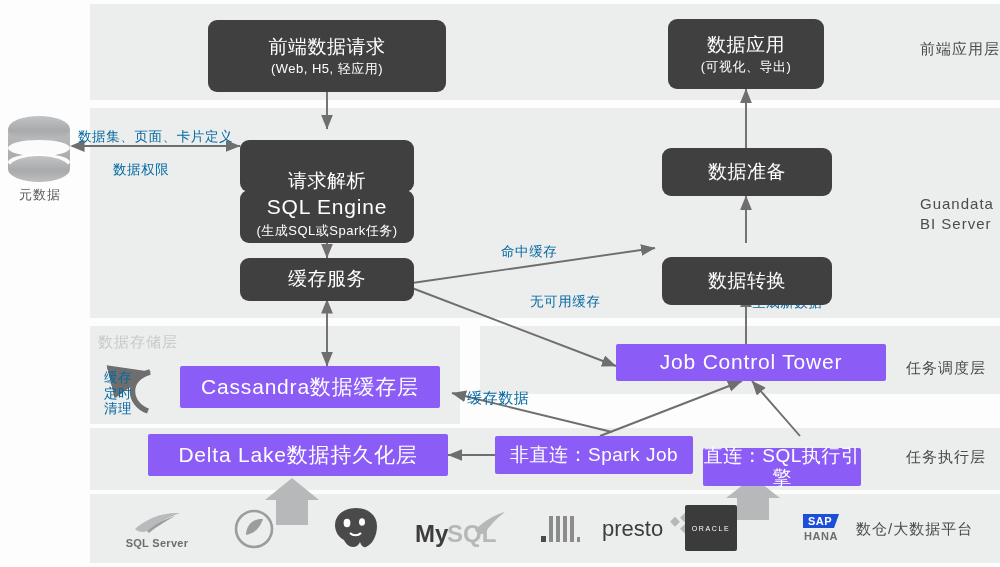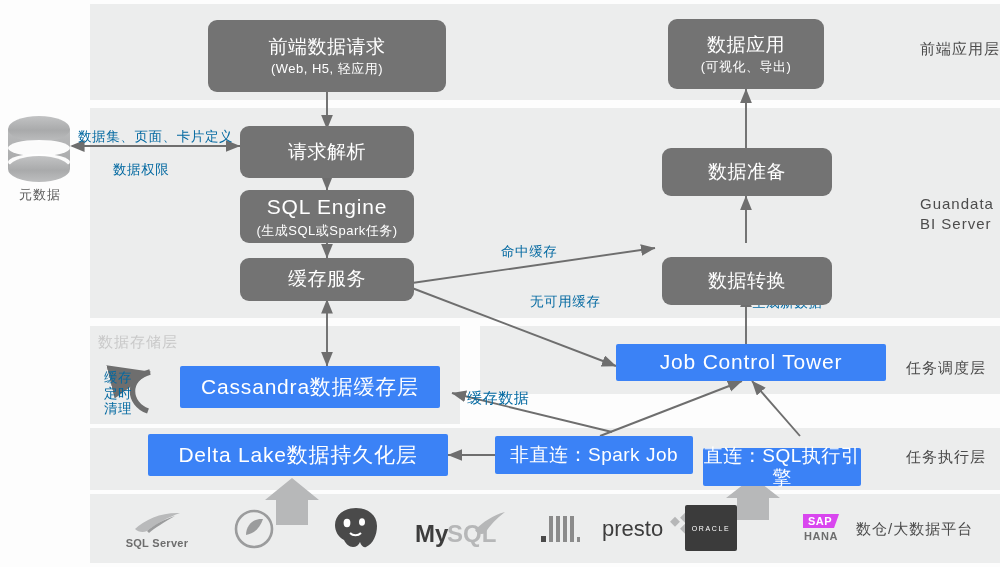--- a/index.html
+++ b/index.html
@@ -27,22 +27,22 @@
   .box{
     position:absolute;
     display:flex;flex-direction:column;
     align-items:center;justify-content:center;
     color:#ffffff;
     text-align:center;
     box-sizing:border-box;
     line-height:1.18;
     letter-spacing:.5px;
   }
-  .box.round{background:#737373;border-radius:9px;}
-  .box.sq{background:#3b82f6;border-radius:2px;}
+  .box.round{background:#404040;border-radius:9px;}
+  .box.sq{background:#8b5cf6;border-radius:2px;}
   .box .t1{font-size:19px;}
   .box .t2{font-size:13px;margin-top:3px;}
   .box .t1.en{font-size:21px;letter-spacing:.8px;}
 
   
   .layercap{
     position:absolute;
     color:#4c4c4c;
     font-size:15px;
     line-height:1.35;
@@ -95,21 +95,21 @@
     color:#6d6d6d;
   }
   .logo .ltxt{font-size:13px;font-weight:bold;letter-spacing:.3px;}
   .oracle-card{
     background:#3b3b3b;color:#fff;border-radius:2px;
     display:flex;align-items:center;justify-content:center;
   }
   .oracle-card span{font-size:7px;letter-spacing:1.6px;}
   .sap-card{display:flex;flex-direction:column;align-items:center;}
   .sap-top{
-    background:#d946ef;color:#fff;font-size:11px;font-weight:bold;
+    background:#1d4ed8;color:#fff;font-size:11px;font-weight:bold;
     padding:1px 7px 1px 5px;letter-spacing:.5px;
     clip-path:polygon(0 0,100% 0,86% 100%,0% 100%);
   }
   .sap-bot{font-size:11px;color:#6d6d6d;font-weight:bold;letter-spacing:.5px;margin-top:2px;}
   .stripes{display:flex;align-items:flex-end;gap:3px;height:28px;}
   .stripes i{display:block;width:4px;background:#8b8b8b;}
 </style>
 </head>
 <body>
 
@@ -201,21 +201,21 @@
   <div class="box round" style="left:208px;top:20px;width:238px;height:72px;">
     <div class="t1">前端数据请求</div>
     <div class="t2">(Web, H5, 轻应用)</div>
   </div>
 
   <div class="box round" style="left:668px;top:19px;width:156px;height:70px;text-align:right;">
     <div class="t1">数据应用</div>
     <div class="t2">(可视化、导出)</div>
   </div>
 
-  <div class="box round" style="left:240px;top:126px;width:174px;height:52px;">
+  <div class="box round" style="left:240px;top:140px;width:174px;height:52px;justify-content:flex-end;">
     <div class="t1">请求解析</div>
   </div>
 
   <div class="box round" style="left:240px;top:190px;width:174px;height:53px;">
     <div class="t1 en">SQL Engine</div>
     <div class="t2">(生成SQL或Spark任务)</div>
   </div>
 
   <div class="box round" style="left:240px;top:258px;width:174px;height:43px;">
     <div class="t1">缓存服务</div>

